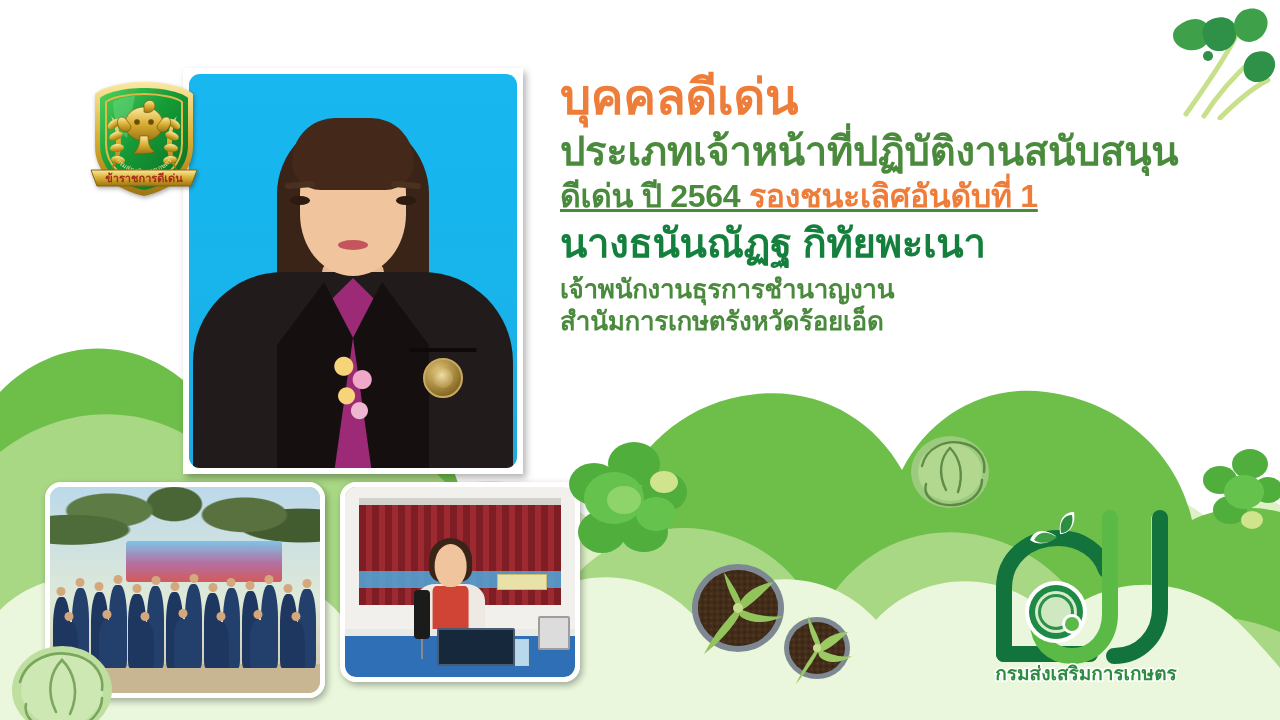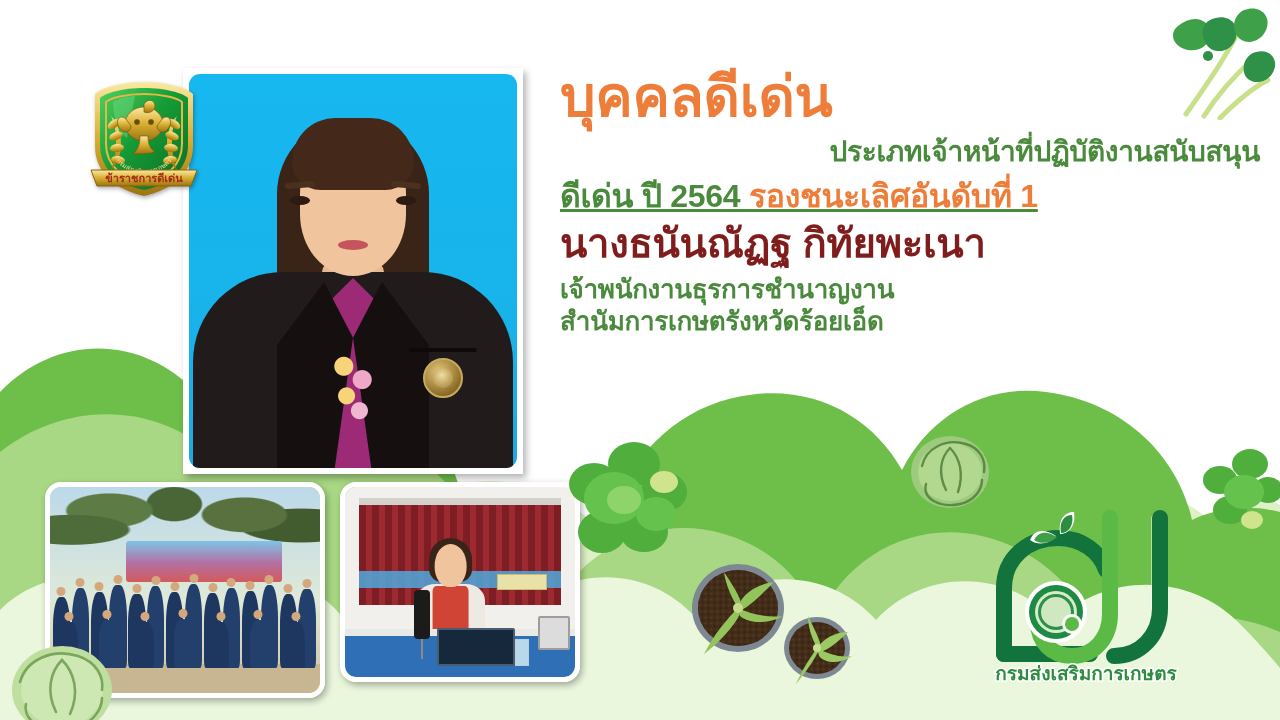--- a/index.html
+++ b/index.html
@@ -81,25 +81,25 @@
   .pt-badge:after{content:"";position:absolute;inset:8px;border-radius:50%;
      background:radial-gradient(circle at 44% 36%, #f1dca0, #9c7c31);}
   .pt-pocket{position:absolute;right:40px;bottom:116px;width:68px;height:4px;background:#0d0a09;border-radius:2px;}
 
   
   .text-block {
     position:absolute; left:560px; top:66px; width:700px;
     z-index:7;
   }
   .line { display:block; white-space:nowrap; font-weight:bold; letter-spacing:-.3px; }
-  .l1 { font-size:56px; line-height:62px; color:#EE7D3A; }
-  .l2 { font-size:28px; line-height:45px; color:#4A8A3C; margin-top:1px;text-align:right; }
+  .l1 { font-size:49px; line-height:62px; color:#EE7D3A; }
+  .l2 { font-size:40px; line-height:45px; color:#4A8A3C; margin-top:1px; }
   .l3 { font-size:32px; line-height:45px; color:#4A8A3C;text-decoration:underline; }
   .l3 .hl { color:#EE7D3A; }
-  .l4 { font-size:40px; line-height:47px; color:#7f1d1d; margin-top:1px; }
+  .l4 { font-size:40px; line-height:47px; color:#15803d; margin-top:1px; }
   .sub { font-size:26px; line-height:32px; color:#4A8A3C; font-weight:bold; }
   .sub-wrap { margin-top:6px; }
 
   
   .photo {
     position:absolute;
     border:5px solid #ffffff;
     border-radius:16px;
     box-shadow: 2px 3px 7px rgba(0,0,0,.33);
     overflow:hidden;

